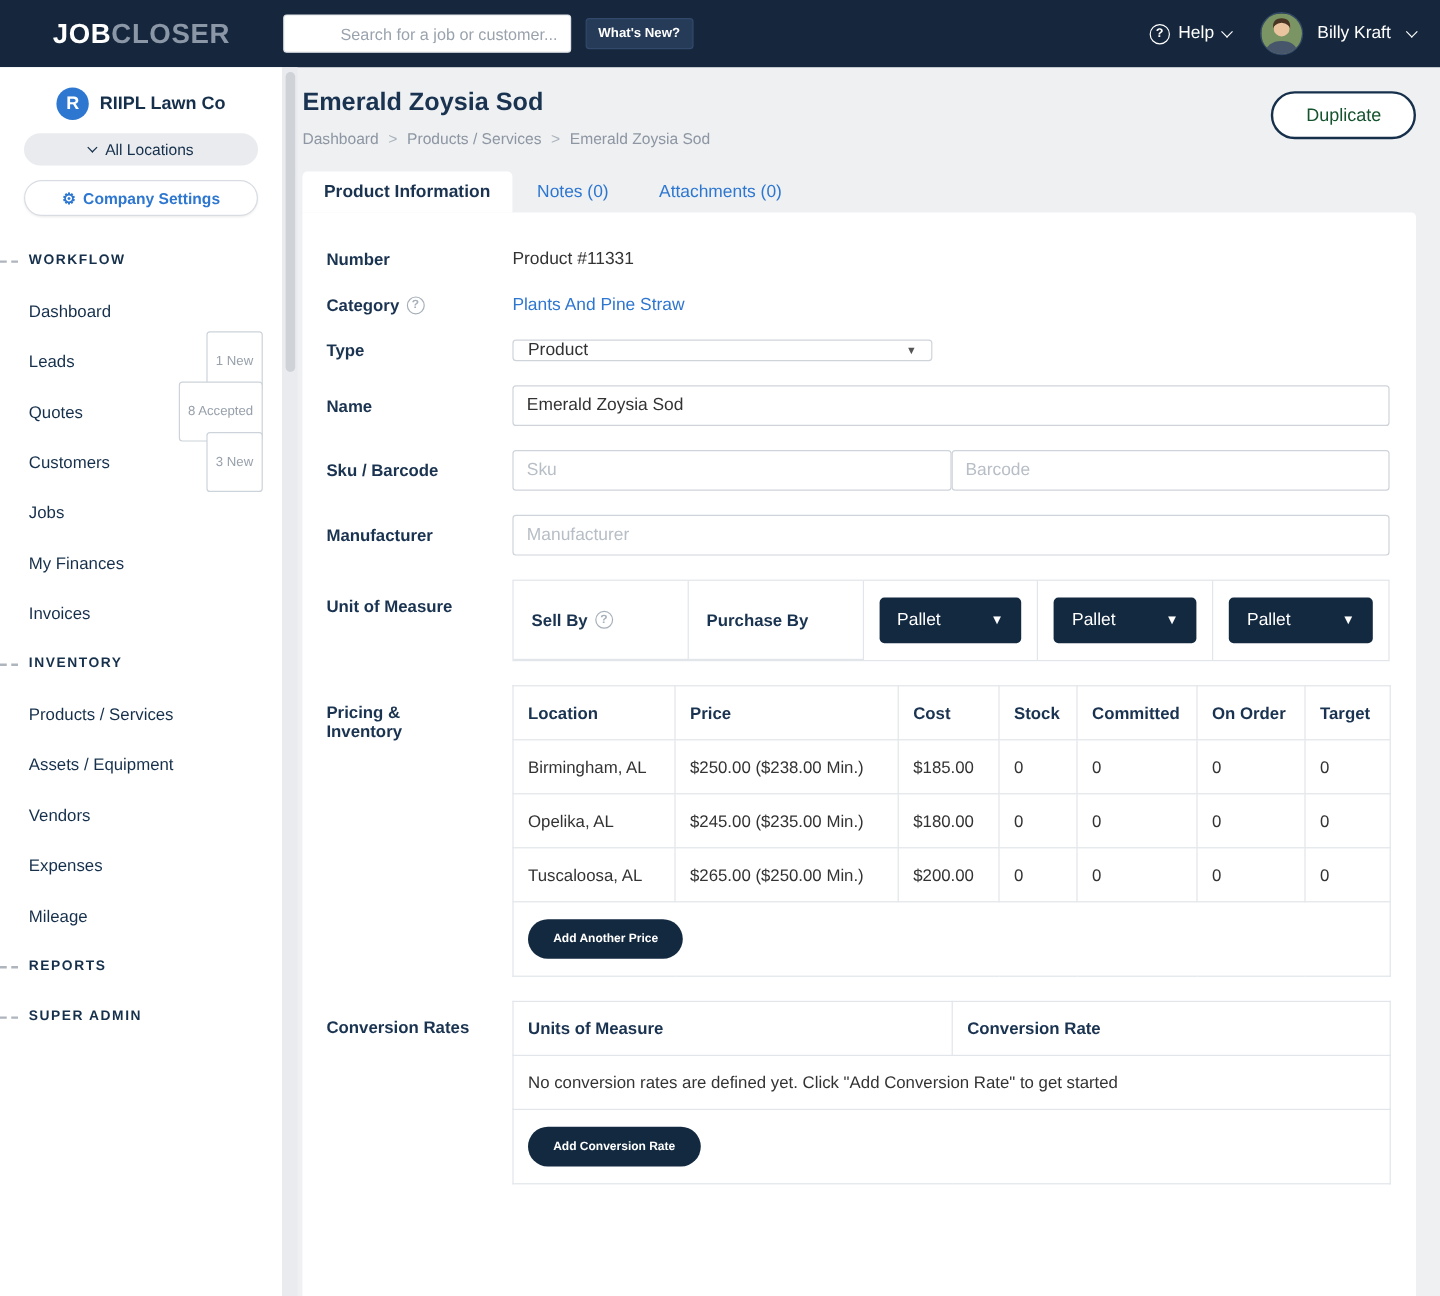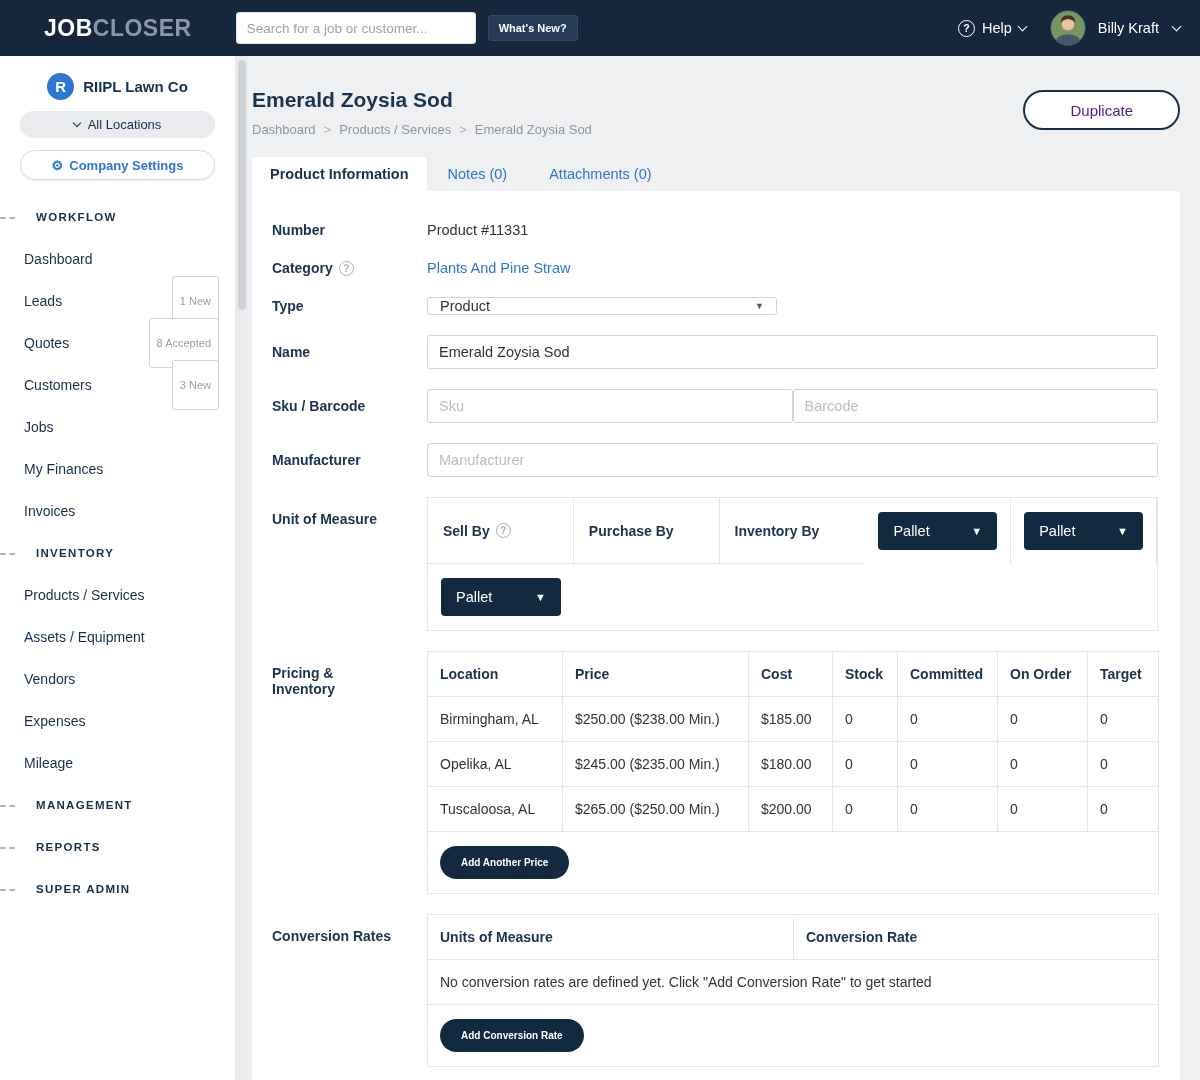--- a/index.html
+++ b/index.html
@@ -3,58 +3,58 @@
 <meta charset="utf-8">
 <style>
   * { margin:0; padding:0; box-sizing:border-box; }
   html,body { width:1200px; height:1080px; overflow:hidden; }
   body { font-family:"Liberation Sans", sans-serif; background:#eef0f2; color:#1a3350; }
 
   
   .topbar { height:56px; background:#16273d; display:flex; align-items:center; padding:0 20px 0 44px; }
   .logo { font-size:23px; font-weight:bold; letter-spacing:.5px; color:#fff; margin-right:44px; white-space:nowrap; }
   .logo .logo-sec { color:#8b97a6; }
-  .search-input { width:240px; height:32px; border:1px solid #dfe3e8; border-radius:3px; background:#fff; padding:0 10px; font-size:13.5px; font-family:inherit; color:#333; outline:none; }
+  .search-input { width:240px; height:32px; border:1px solid #dfe3e8; border-radius:3px; background:#fff; padding:0 10px; font-size:13.5px; font-family:inherit; color:#333; outline:none;text-align:right; }
   .search-input::placeholder { color:#9aa3ad; }
   .whats-new { margin-left:12px; background:#263b58; border:1px solid #32496b; color:#fff; font-size:11px; font-weight:bold; padding:6px 10px; border-radius:3px; cursor:pointer; font-family:inherit; }
   .top-right { margin-left:auto; display:flex; align-items:center; gap:10px; }
   .help-wrap { display:flex; align-items:center; gap:7px; color:#fff; font-size:14.5px; cursor:pointer; margin-right:14px; }
   .help-icon { width:17px; height:17px; border:1.3px solid #fff; border-radius:50%; display:inline-flex; align-items:center; justify-content:center; font-size:10.5px; font-weight:bold; }
   .chev { display:inline-block; width:7px; height:7px; border-right:1.6px solid currentColor; border-bottom:1.6px solid currentColor; transform:rotate(45deg); margin-top:-4px; }
   .avatar { width:36px; height:36px; border-radius:50%; overflow:hidden; border:1px solid #32496b; flex:0 0 auto; cursor:pointer; }
   .user-name { color:#fff; font-size:14.5px; margin:0 4px 0 2px; }
 
   
   .app { display:flex; height:1024px; }
   .sidebar { width:235px; background:#fff; height:100%; overflow:hidden; flex:0 0 auto; }
   .scrollstrip { width:13px; background:#e9ebee; height:100%; flex:0 0 auto; position:relative; }
   .scroll-thumb { position:absolute; left:2.5px; top:4px; width:8px; height:250px; background:#cfd3d8; border-radius:5px; }
-  .main { flex:1; padding:18px 20px 0 4px; overflow:hidden;margin-top:14px; }
+  .main { flex:1; padding:18px 20px 0 4px; overflow:hidden; }
 
   
   .company { margin:17px 0 11px; display:flex; align-items:center; justify-content:center; gap:9px; }
   .company-logo { width:27px; height:27px; background:#2e77d0; border-radius:50%; color:#fff; font-weight:bold; font-size:15px; display:flex; align-items:center; justify-content:center; }
   .company-name { font-size:15px; font-weight:bold; color:#16304c; }
   .loc-pill { width:195px; height:27px; margin:0 auto 12px; background:#e9ebee; border:none; border-radius:14px; display:flex; align-items:center; justify-content:center; gap:8px; font-size:13px; color:#16304c; cursor:pointer; font-family:inherit; }
   .loc-pill .chev { width:6px; height:6px; border-color:#16304c; margin-top:-3px; }
   .settings-pill { width:195px; height:30px; margin:0 auto; background:#fff; border:1px solid #d9dde3; border-radius:16px; box-shadow:0 1px 2px rgba(0,0,0,.08); display:flex; align-items:center; justify-content:center; gap:6px; font-size:13px; font-weight:bold; color:#2e77d0; cursor:pointer; font-family:inherit; }
   .gear { font-size:13px; line-height:1; }
   .nav { margin-top:16px; }
-  .section-h { height:42px; display:flex; align-items:center; padding-left:36px; position:relative; font-size:11.5px; font-weight:bold; letter-spacing:1.3px; color:#16304c; text-transform:uppercase; }
+  .section-h { height:42px; display:flex; align-items:center; padding-left:24px; position:relative; font-size:11.5px; font-weight:bold; letter-spacing:1.3px; color:#16304c; text-transform:uppercase; }
   .section-h::before { content:""; position:absolute; left:0; top:50%; width:15px; border-top:2px dashed #aeb5bd; }
   .nav-item { height:42px; display:flex; align-items:center; justify-content:space-between; padding:0 16px 0 24px; font-size:14px; color:#16304c; cursor:pointer; }
   .nav-badge { font-size:11px; color:#97a0ab; border:1px solid #cdd3da; border-radius:3px; padding:18px 7px; background:#fff; white-space:nowrap;text-align:center; }
 
   
   .page-head { display:flex; justify-content:space-between; align-items:flex-start; }
   .page-title { font-size:21px; font-weight:bold; color:#1a3350; }
   .breadcrumb { margin-top:10px; font-size:13px; color:#8d96a2; display:flex; gap:8px; align-items:center; }
   .crumb { cursor:pointer; }
   .crumb-sep { color:#aab2bc; }
-  .dup-btn { background:#fff; border:2px solid #16304c; color:#4c1d95; font-size:15px; padding:0 45px; height:40px; border-radius:21px; cursor:pointer; font-family:inherit; margin-top:2px; }
+  .dup-btn { background:#fff; border:2px solid #16304c; color:#14532d; font-size:15px; padding:0 27px; height:40px; border-radius:21px; cursor:pointer; font-family:inherit; margin-top:2px; }
 
   
   .tabs { margin-top:20px; display:flex; align-items:flex-end; height:34px; }
   .tab { padding:0 21px; line-height:34px; font-size:14.5px; color:#2e77d0; cursor:pointer; }
   .tab.active { background:#fff; color:#1a3350; font-weight:bold; border-radius:4px 4px 0 0; padding:0 18px; }
 
   
   .card { background:#fff; border-radius:0 4px 0 0; min-height:908px; padding:30px 22px 40px 20px; }
   .frow { display:flex; margin-bottom:20px; }
   .frow.center { align-items:center; }
@@ -170,21 +170,20 @@
       <div class="nav-item">
           <span>Vendors</span>
         </div>
       <div class="nav-item">
           <span>Expenses</span>
         </div>
       <div class="nav-item">
           <span>Mileage</span>
         </div>
 
-      <div class="section-h">MANAGEMENT</div>
       <div class="section-h">REPORTS</div>
       <div class="section-h">SUPER ADMIN</div>
     </div>
   </div>
 
   <div class="scrollstrip">
     <div class="scroll-thumb"></div>
   </div>
 
   <div class="main">
@@ -253,21 +252,20 @@
 
       <div class="frow top">
         <div class="flabel">Unit of Measure</div>
         <div class="ffield">
           <div class="uom">
             <div class="uom-h">
               <span>Sell By</span>
               <span class="qicon">?</span>
             </div>
             <div class="uom-h">Purchase By</div>
-            <div class="uom-h">Inventory By</div>
             <div class="uom-c">
               <div class="dark-select">
                 <span>Pallet</span>
                 <span class="sel-caret">▼</span>
               </div>
             </div>
             <div class="uom-c">
               <div class="dark-select">
                 <span>Pallet</span>
                 <span class="sel-caret">▼</span>

